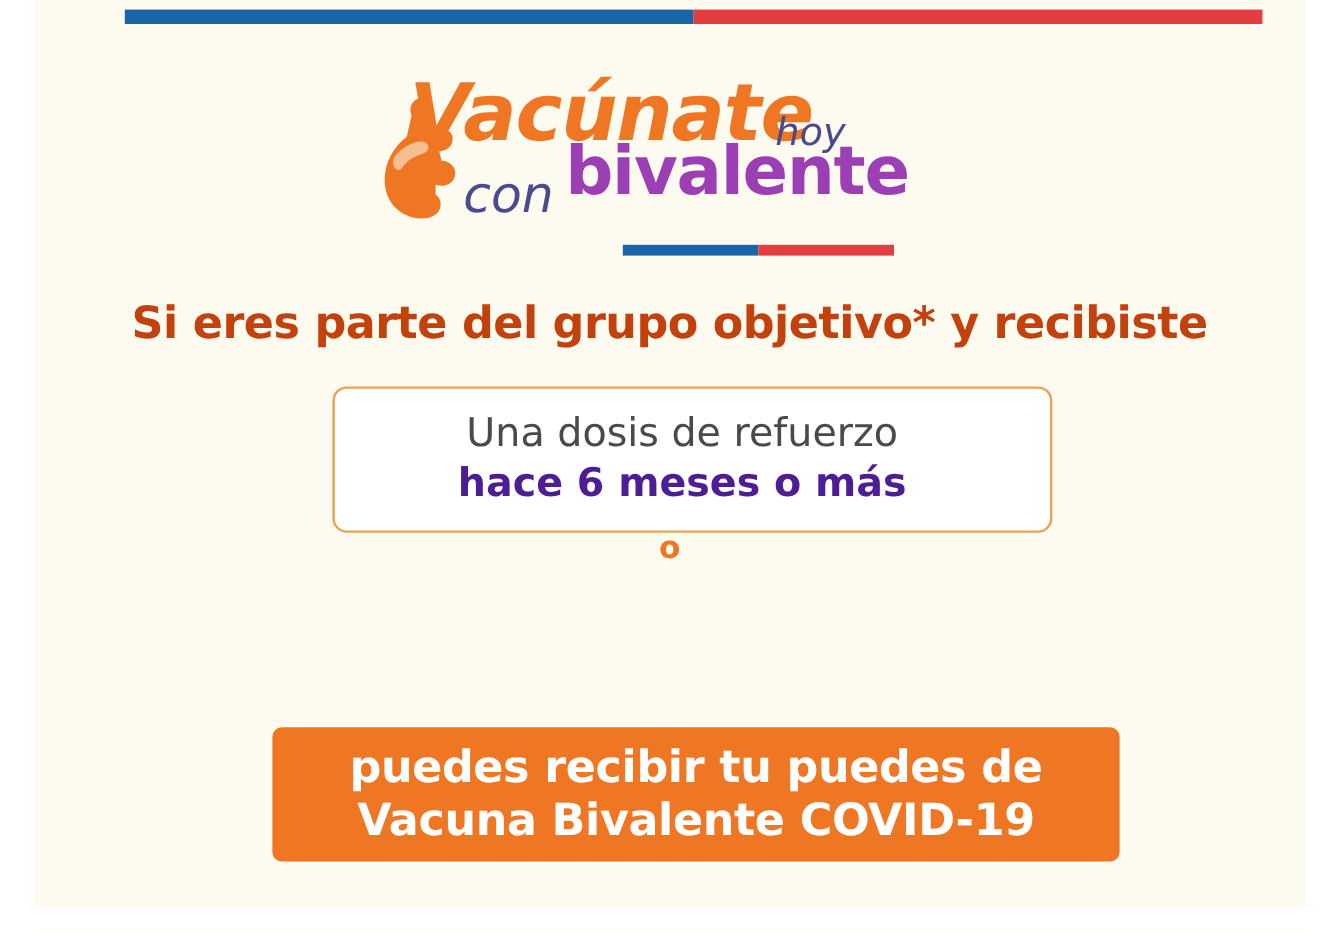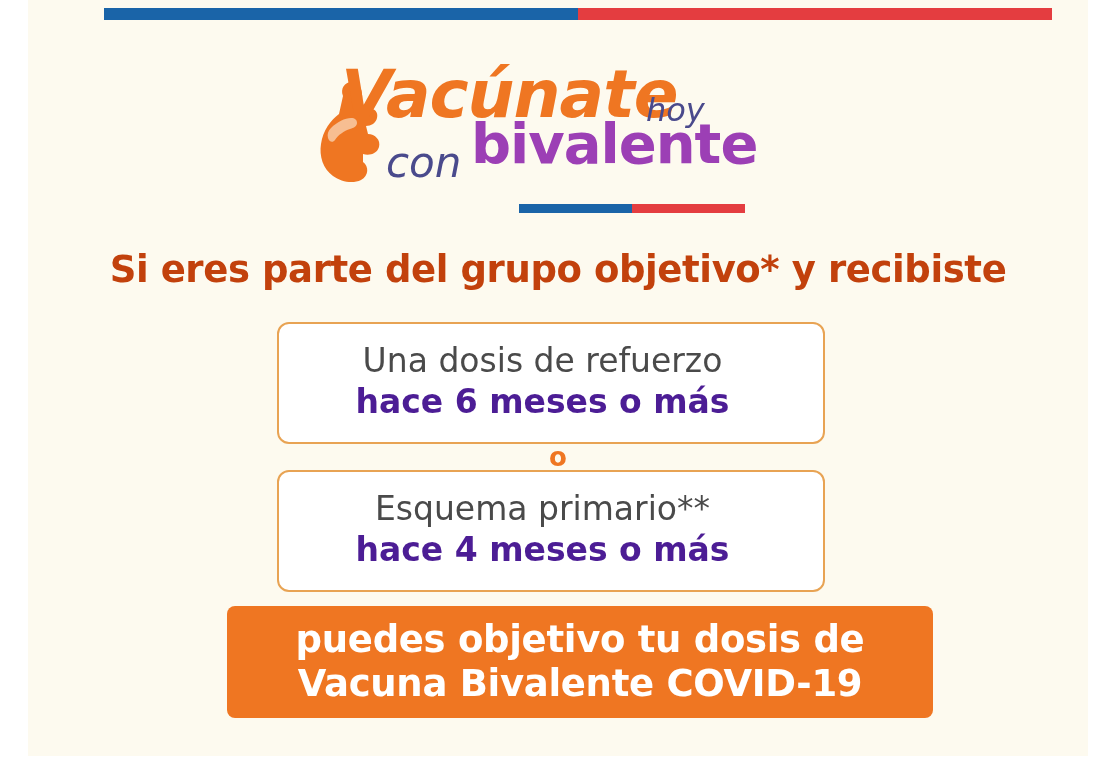--- a/index.html
+++ b/index.html
@@ -145,21 +145,21 @@
     font-weight: bold;
     font-size: 37px;
     color: #c2410c;
     letter-spacing: -0.4px;
   }
 
   
   .card {
     position: absolute;
     left: 277px;
-    width: 548px;
+    width: 600px;
     box-sizing: border-box;
     border: 2px solid #e8a353;
     border-radius: 12px;
     background: #ffffff;
     text-align: center;
     padding: 18px 27px 20px 10px;
   }
   .card-1 { top: 322px; }
   .card-2 { top: 470px; }
   .card-line1 {
@@ -255,23 +255,19 @@
 
   <div class="headline">Si eres parte del grupo objetivo* y recibiste</div>
 
   <div class="card card-1">
     <div class="card-line1">Una dosis de refuerzo</div>
     <div class="card-line2">hace 6 meses o más</div>
   </div>
 
   <div class="conjunction">o</div>
 
-  <div class="card card-2">
-    <div class="card-line1">Esquema primario**</div>
-    <div class="card-line2">hace 4 meses o más</div>
-  </div>
 
   <div class="cta">
-    <div class="cta-line">puedes objetivo tu dosis de</div>
+    <div class="cta-line">puedes recibir tu puedes de</div>
     <div class="cta-line">Vacuna Bivalente COVID-19</div>
   </div>
 
 </div>
 
 </body></html>

